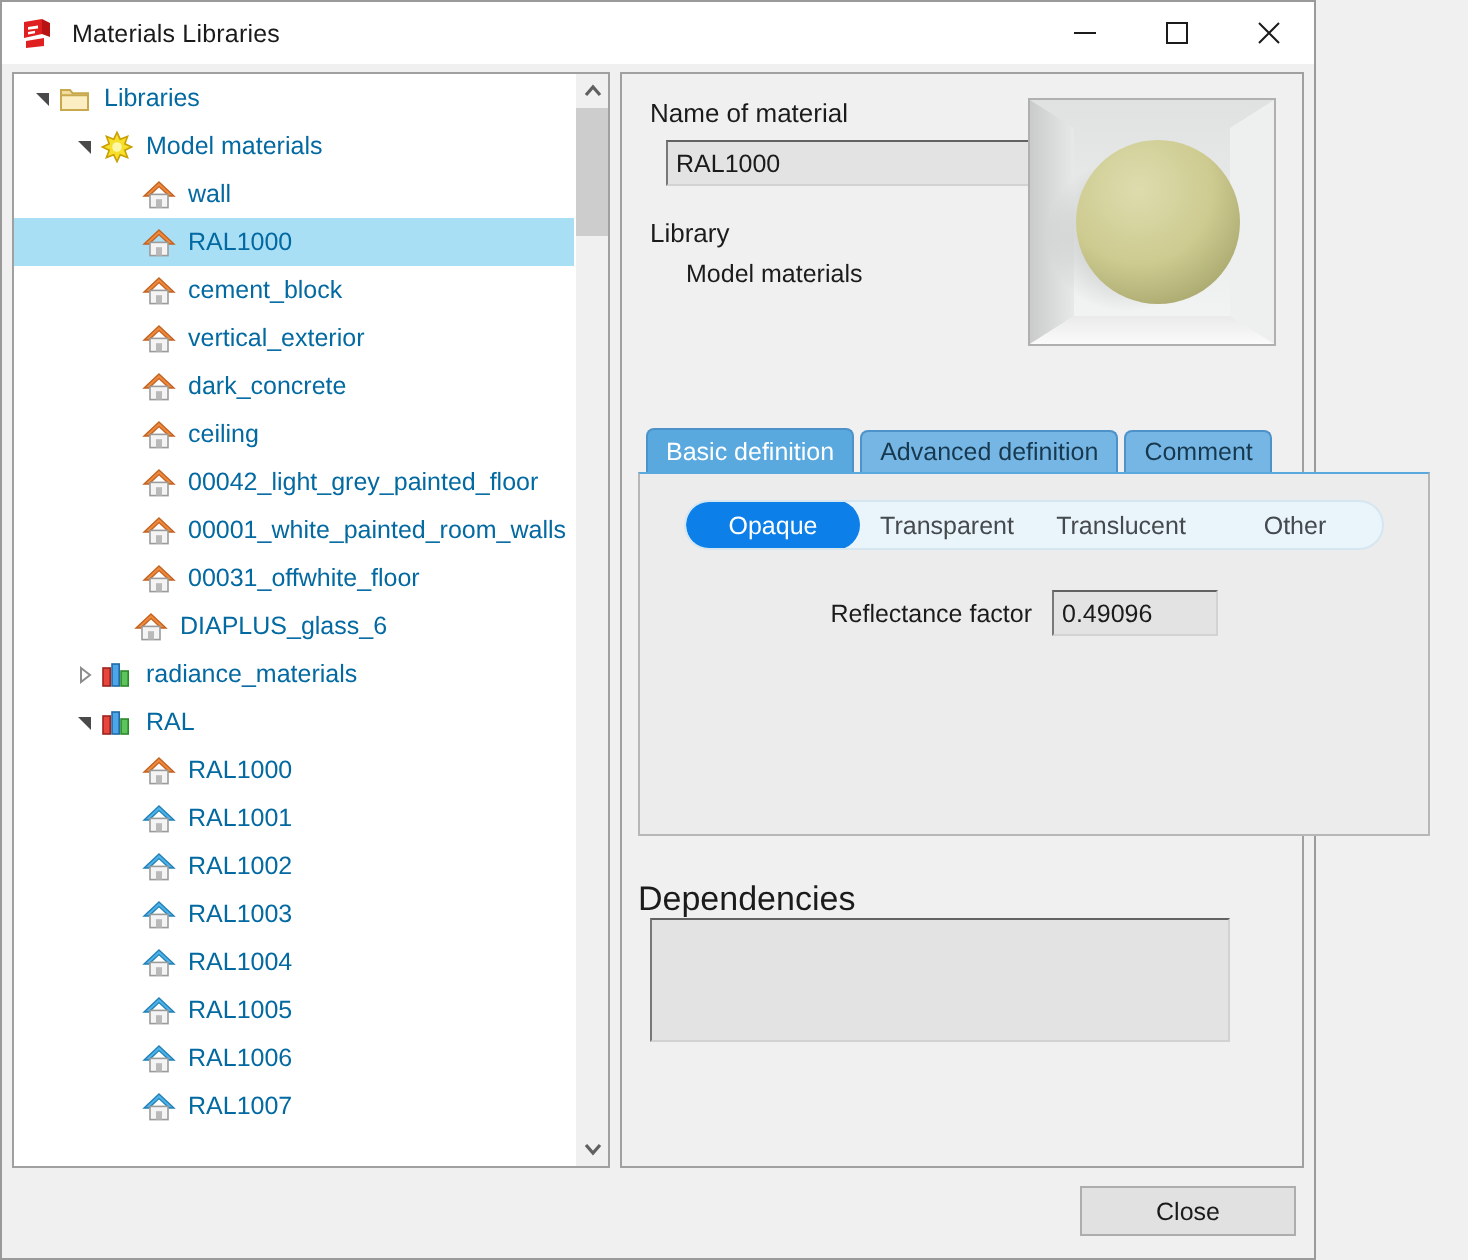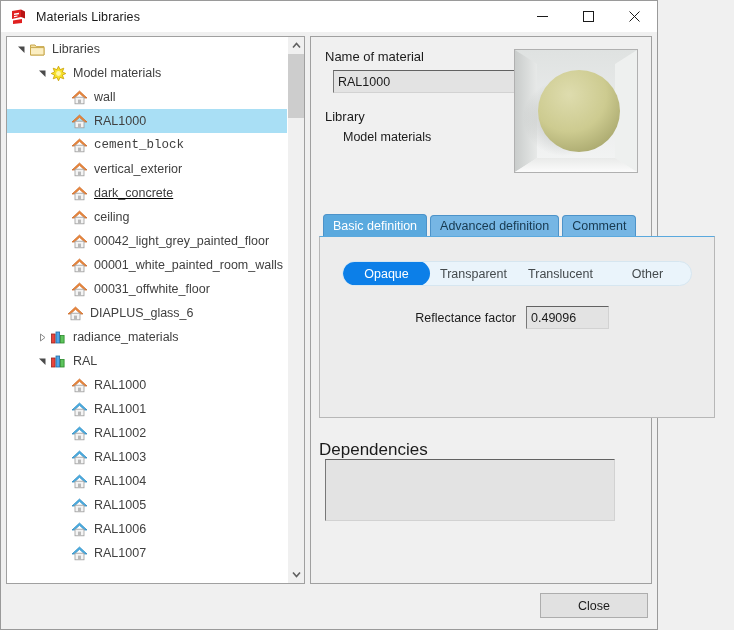--- a/index.html
+++ b/index.html
@@ -81,21 +81,21 @@
   }
   .twisty svg { display: block; }
   .tree-icon {
     width: 17px; height: 17px;
     margin-right: 6px;
     flex: 0 0 auto;
     position: relative;
   }
   .tree-label {
     font-size: 12.5px;
-    color: #404040;
+    color: #0369a1;
     line-height: 1;
   }
 
   
   .ico-folder { display:block; }
   .ico-star { display:block; }
   .ico-house { display:block; }
   .ico-lib { display:block; }
 
   
@@ -188,21 +188,21 @@
     border: 1px solid #b7b7b7;
     border-top: 1px solid #5aa9de;
     background: #ececec;
     height: 182px;
     position: relative;
     padding-top: 13px;
   }
 
   
   .seg {
-    margin: 11px auto;
+    margin: 0 auto;
     width: 350px;
     height: 25px;
     background: #eaf4fb;
     border: 1px solid #d6e6f0;
     border-radius: 13px;
     display: flex; align-items: center;
     overflow: hidden;
   }
   .seg-item {
     flex: 1 1 0;
@@ -347,21 +347,21 @@
             <div class="twisty"></div>
             <div class="tree-icon">
               <svg class="ico-house" width="17" height="17" viewBox="0 0 17 17">
                 <path d="M8.5 2 L16 9 L13.6 9 L8.5 4.3 L3.4 9 L1 9 Z" fill="#ef8a3c" stroke="#c4621f" stroke-width=".7"></path>
                 <rect x="4" y="8.2" width="9" height="6.6" fill="#f4f4f4" stroke="#9b9b9b" stroke-width=".8"></rect>
                 <rect x="7" y="10.6" width="3" height="4.2" fill="#b9b9b9"></rect>
               </svg>
             </div>
             <div class="tree-label">RAL1000</div>
           </div>
-          <div class="tree-row" style="padding-left: 48px; font-family: Liberation Mono, monospace;">
+          <div class="tree-row" style="padding-left: 48px;">
             <div class="twisty"></div>
             <div class="tree-icon">
               <svg class="ico-house" width="17" height="17" viewBox="0 0 17 17">
                 <path d="M8.5 2 L16 9 L13.6 9 L8.5 4.3 L3.4 9 L1 9 Z" fill="#ef8a3c" stroke="#c4621f" stroke-width=".7"></path>
                 <rect x="4" y="8.2" width="9" height="6.6" fill="#f4f4f4" stroke="#9b9b9b" stroke-width=".8"></rect>
                 <rect x="7" y="10.6" width="3" height="4.2" fill="#b9b9b9"></rect>
               </svg>
             </div>
             <div class="tree-label">cement_block</div>
           </div>
@@ -369,21 +369,21 @@
             <div class="twisty"></div>
             <div class="tree-icon">
               <svg class="ico-house" width="17" height="17" viewBox="0 0 17 17">
                 <path d="M8.5 2 L16 9 L13.6 9 L8.5 4.3 L3.4 9 L1 9 Z" fill="#ef8a3c" stroke="#c4621f" stroke-width=".7"></path>
                 <rect x="4" y="8.2" width="9" height="6.6" fill="#f4f4f4" stroke="#9b9b9b" stroke-width=".8"></rect>
                 <rect x="7" y="10.6" width="3" height="4.2" fill="#b9b9b9"></rect>
               </svg>
             </div>
             <div class="tree-label">vertical_exterior</div>
           </div>
-          <div class="tree-row" style="padding-left: 48px; text-decoration: underline;">
+          <div class="tree-row" style="padding-left: 48px;">
             <div class="twisty"></div>
             <div class="tree-icon">
               <svg class="ico-house" width="17" height="17" viewBox="0 0 17 17">
                 <path d="M8.5 2 L16 9 L13.6 9 L8.5 4.3 L3.4 9 L1 9 Z" fill="#ef8a3c" stroke="#c4621f" stroke-width=".7"></path>
                 <rect x="4" y="8.2" width="9" height="6.6" fill="#f4f4f4" stroke="#9b9b9b" stroke-width=".8"></rect>
                 <rect x="7" y="10.6" width="3" height="4.2" fill="#b9b9b9"></rect>
               </svg>
             </div>
             <div class="tree-label">dark_concrete</div>
           </div>

